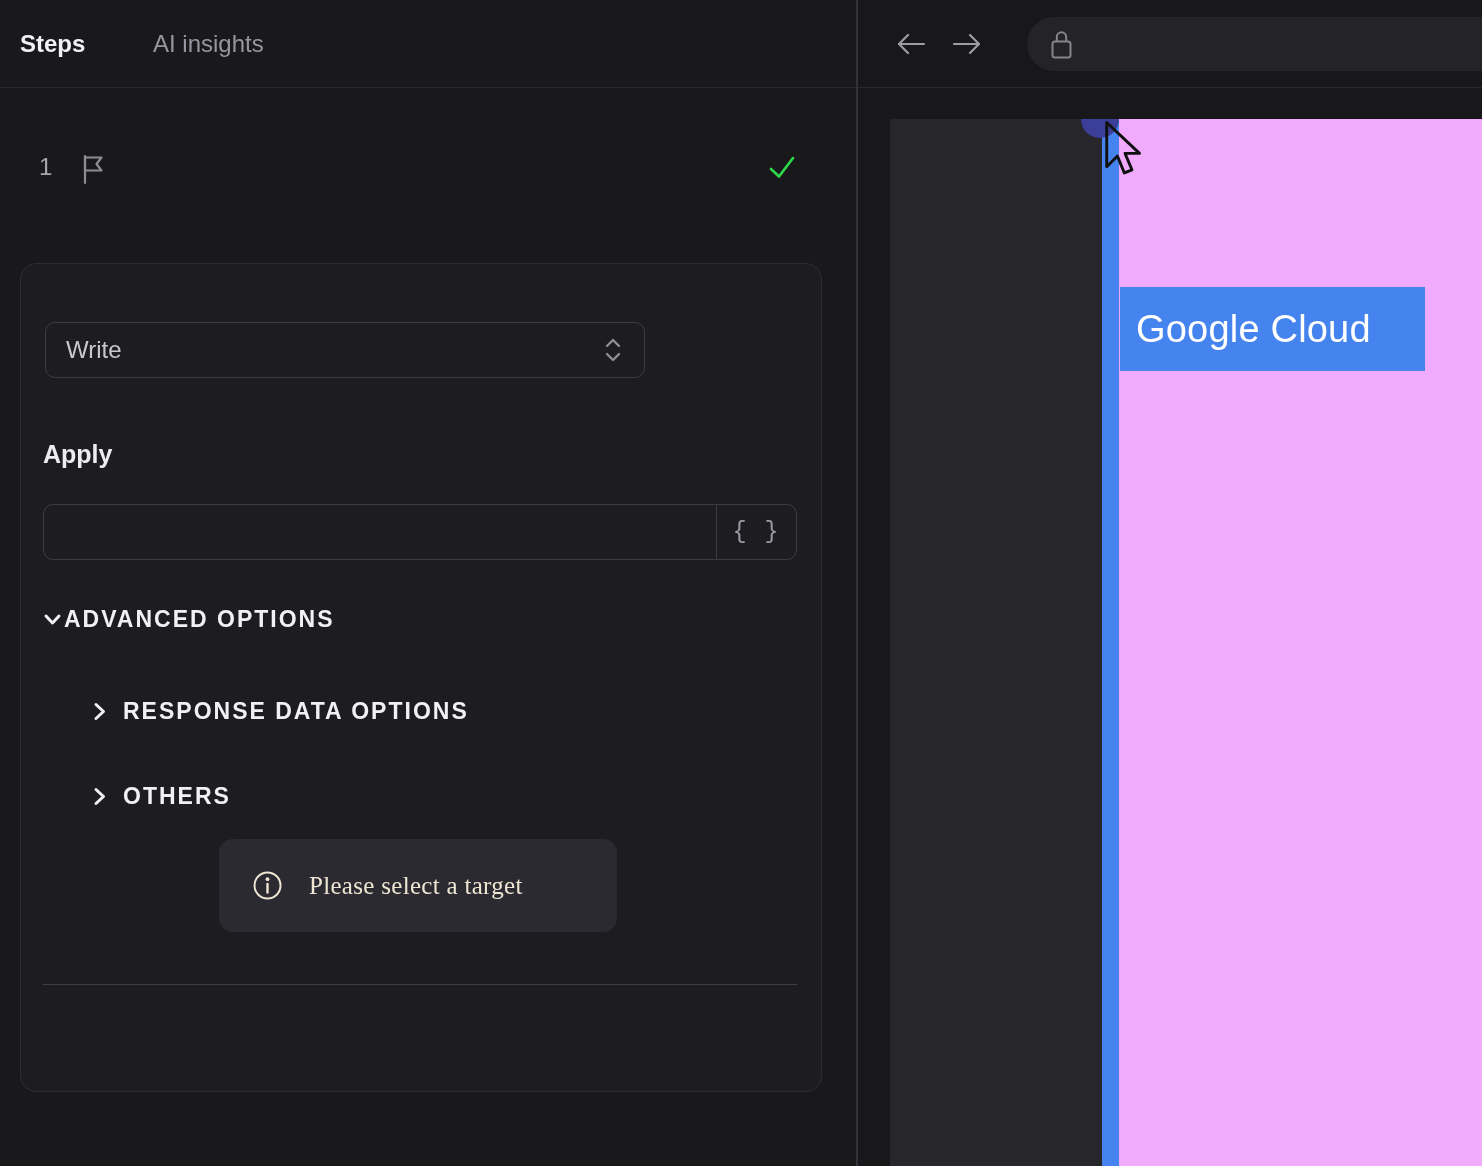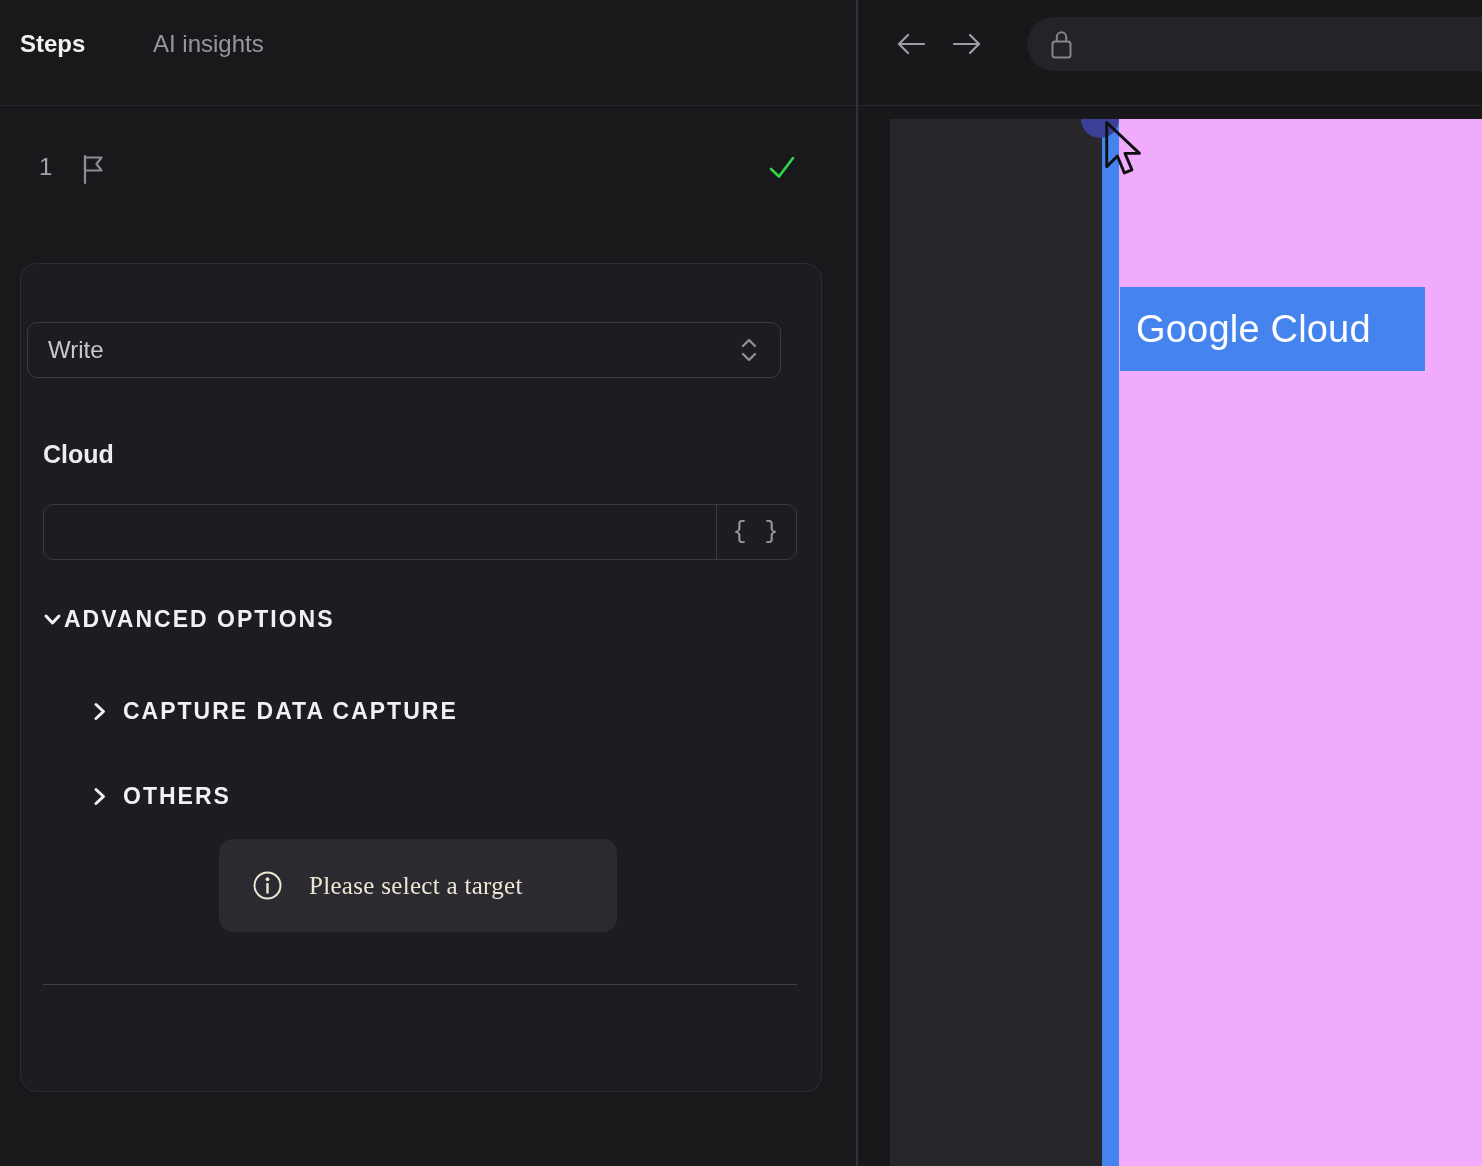--- a/index.html
+++ b/index.html
@@ -11,40 +11,40 @@
     -webkit-font-smoothing: antialiased;
   }
   svg { display: block; }
 
   
   .left-panel { position: absolute; left: 0; top: 0; width: 856px; height: 1166px; background: #19191c; }
   .panel-divider { position: absolute; left: 856px; top: 0; width: 2px; height: 1166px; background: #323238; }
   .right-panel { position: absolute; left: 858px; top: 0; width: 624px; height: 1166px; background: #18181b; }
 
   
-  .topbar { position: absolute; left: 0; top: 0; width: 100%; height: 106px; border-bottom: 1px solid #28282d; }
+  .topbar { position: absolute; left: 0; top: 0; width: 100%; height: 88px; border-bottom: 1px solid #28282d; }
   .tab { position: absolute; top: 0; height: 88px; display: flex; align-items: center; font-size: 24px; cursor: default; }
   .tab-steps { left: 20px; color: #f2f2f5; font-weight: 600; }
   .tab-ai { left: 140px; color: #96969e; font-weight: 400; margin-left: 13px; }
 
   
   .step-row { position: absolute; left: 0; top: 140px; width: 856px; height: 56px; }
   .step-num { position: absolute; left: 39px; top: 13px; font-size: 24px; color: #a5a5ad; }
   .flag-icon { position: absolute; left: 80px; top: 13px; }
   .step-title { position: absolute; left: 123px; top: 10px; font-size: 27px; color: #aaaab2; letter-spacing: 0.2px; }
   .step-title .link { text-decoration: underline; text-underline-offset: 6px; text-decoration-thickness: 1.5px; }
   .check-icon { position: absolute; left: 767px; top: 13px; }
 
   
   .card {
     position: absolute; left: 20px; top: 263px; width: 802px; height: 829px;
     background: #1d1d21; border: 1px solid #2c2c32; border-radius: 16px;
   }
   .select {
-    position: absolute; left: 6px; top: 58px; width: 754px; height: 56px;
+    position: absolute; left: 24px; top: 58px; width: 600px; height: 56px;
     border: 1px solid #3b3b42; border-radius: 10px;
     display: flex; align-items: center; cursor: pointer;
   }
   .select-value { padding-left: 20px; font-size: 24px; color: #c7c7cd; flex: 1; }
   .select-chevrons { margin-right: 20px; }
 
   .field-label { position: absolute; left: 22px; top: 176px; font-size: 25px; font-weight: 700; color: #ededf1; }
 
   .input-group {
     position: absolute; left: 22px; top: 240px; width: 754px; height: 56px;
@@ -148,21 +148,21 @@
       <div class="select">
         <div class="select-value">Write</div>
         <span class="select-chevrons">
           <svg width="22" height="28" viewBox="0 0 22 28" fill="none">
             <path d="M5 10 L11 4 L17 10" stroke="#8d8d94" stroke-width="2.4" stroke-linecap="round" stroke-linejoin="round"></path>
             <path d="M5 18 L11 24 L17 18" stroke="#8d8d94" stroke-width="2.4" stroke-linecap="round" stroke-linejoin="round"></path>
           </svg>
         </span>
       </div>
 
-      <div class="field-label">Cloud</div>
+      <div class="field-label">Apply</div>
 
       <div class="input-group">
         <input class="text-input" type="text" value="" style="">
         <div class="braces-btn">
           <span>{ }</span>
         </div>
       </div>
 
       <div class="section-row row-advanced">
         <span>
@@ -172,21 +172,21 @@
         </span>
         <span class="section-label">ADVANCED OPTIONS</span>
       </div>
 
       <div class="section-row row-response">
         <span>
           <svg width="21" height="23" viewBox="0 0 21 23" fill="none">
             <path d="M7 4.5 L14.5 11.5 L7 18.5" stroke="#f1f1f4" stroke-width="3" stroke-linecap="round" stroke-linejoin="round"></path>
           </svg>
         </span>
-        <span class="section-label">CAPTURE DATA CAPTURE</span>
+        <span class="section-label">RESPONSE DATA OPTIONS</span>
       </div>
 
       <div class="section-row row-others">
         <span>
           <svg width="21" height="23" viewBox="0 0 21 23" fill="none">
             <path d="M7 4.5 L14.5 11.5 L7 18.5" stroke="#f1f1f4" stroke-width="3" stroke-linecap="round" stroke-linejoin="round"></path>
           </svg>
         </span>
         <span class="section-label">OTHERS</span>
       </div>

